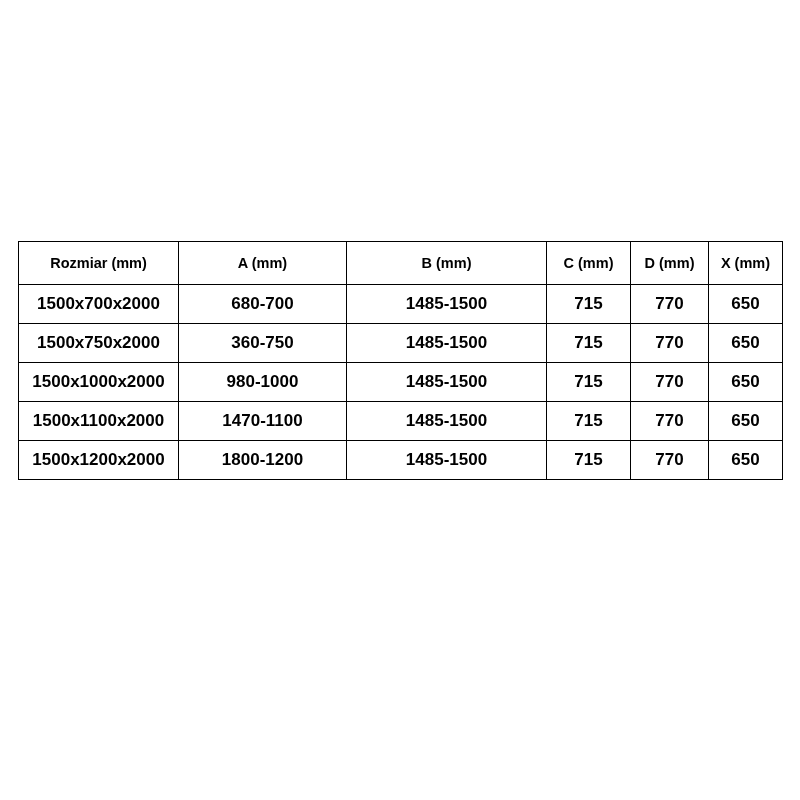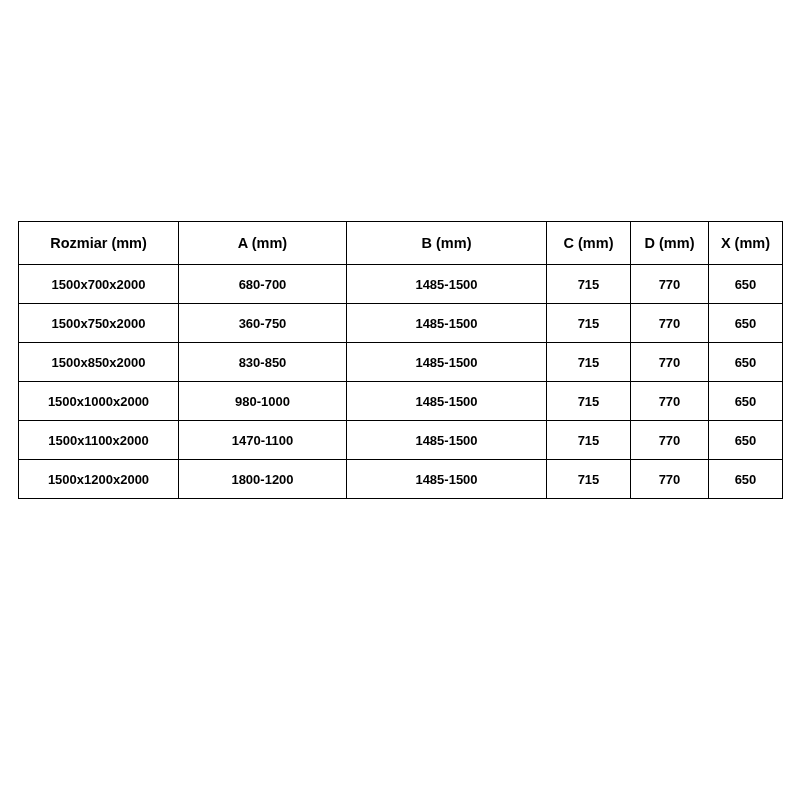--- a/index.html
+++ b/index.html
@@ -18,28 +18,29 @@
   .table-wrap {
     position: absolute;
     left: 18px;
     top: 221px;
     width: 764px;
   }
   table.spec {
     border-collapse: collapse;
     width: 764px;
     table-layout: fixed;
+    margin-top: 20px;
   }
   table.spec td, table.spec th {
     border: 1px solid #000000;
     text-align: center;
     vertical-align: middle;
     height: 38px;
     padding: 0 4px;
-    font-size: 13px;
+    font-size: 17px;
     color: #000000;
     background: #ffffff;
   }
   table.spec thead th {
     font-weight: bold;
     height: 42px;
     font-size: 14.5px;
   }
   table.spec tbody td {
     font-weight: bold;
@@ -86,28 +87,20 @@
       </tr>
       <tr>
         <td>1500x750x2000</td>
         <td>360-750</td>
         <td>1485-1500</td>
         <td>715</td>
         <td>770</td>
         <td>650</td>
       </tr>
       <tr>
-        <td>1500x850x2000</td>
-        <td>830-850</td>
-        <td>1485-1500</td>
-        <td>715</td>
-        <td>770</td>
-        <td>650</td>
-      </tr>
-      <tr>
         <td>1500x1000x2000</td>
         <td>980-1000</td>
         <td>1485-1500</td>
         <td>715</td>
         <td>770</td>
         <td>650</td>
       </tr>
       <tr>
         <td>1500x1100x2000</td>
         <td>1470-1100</td>

